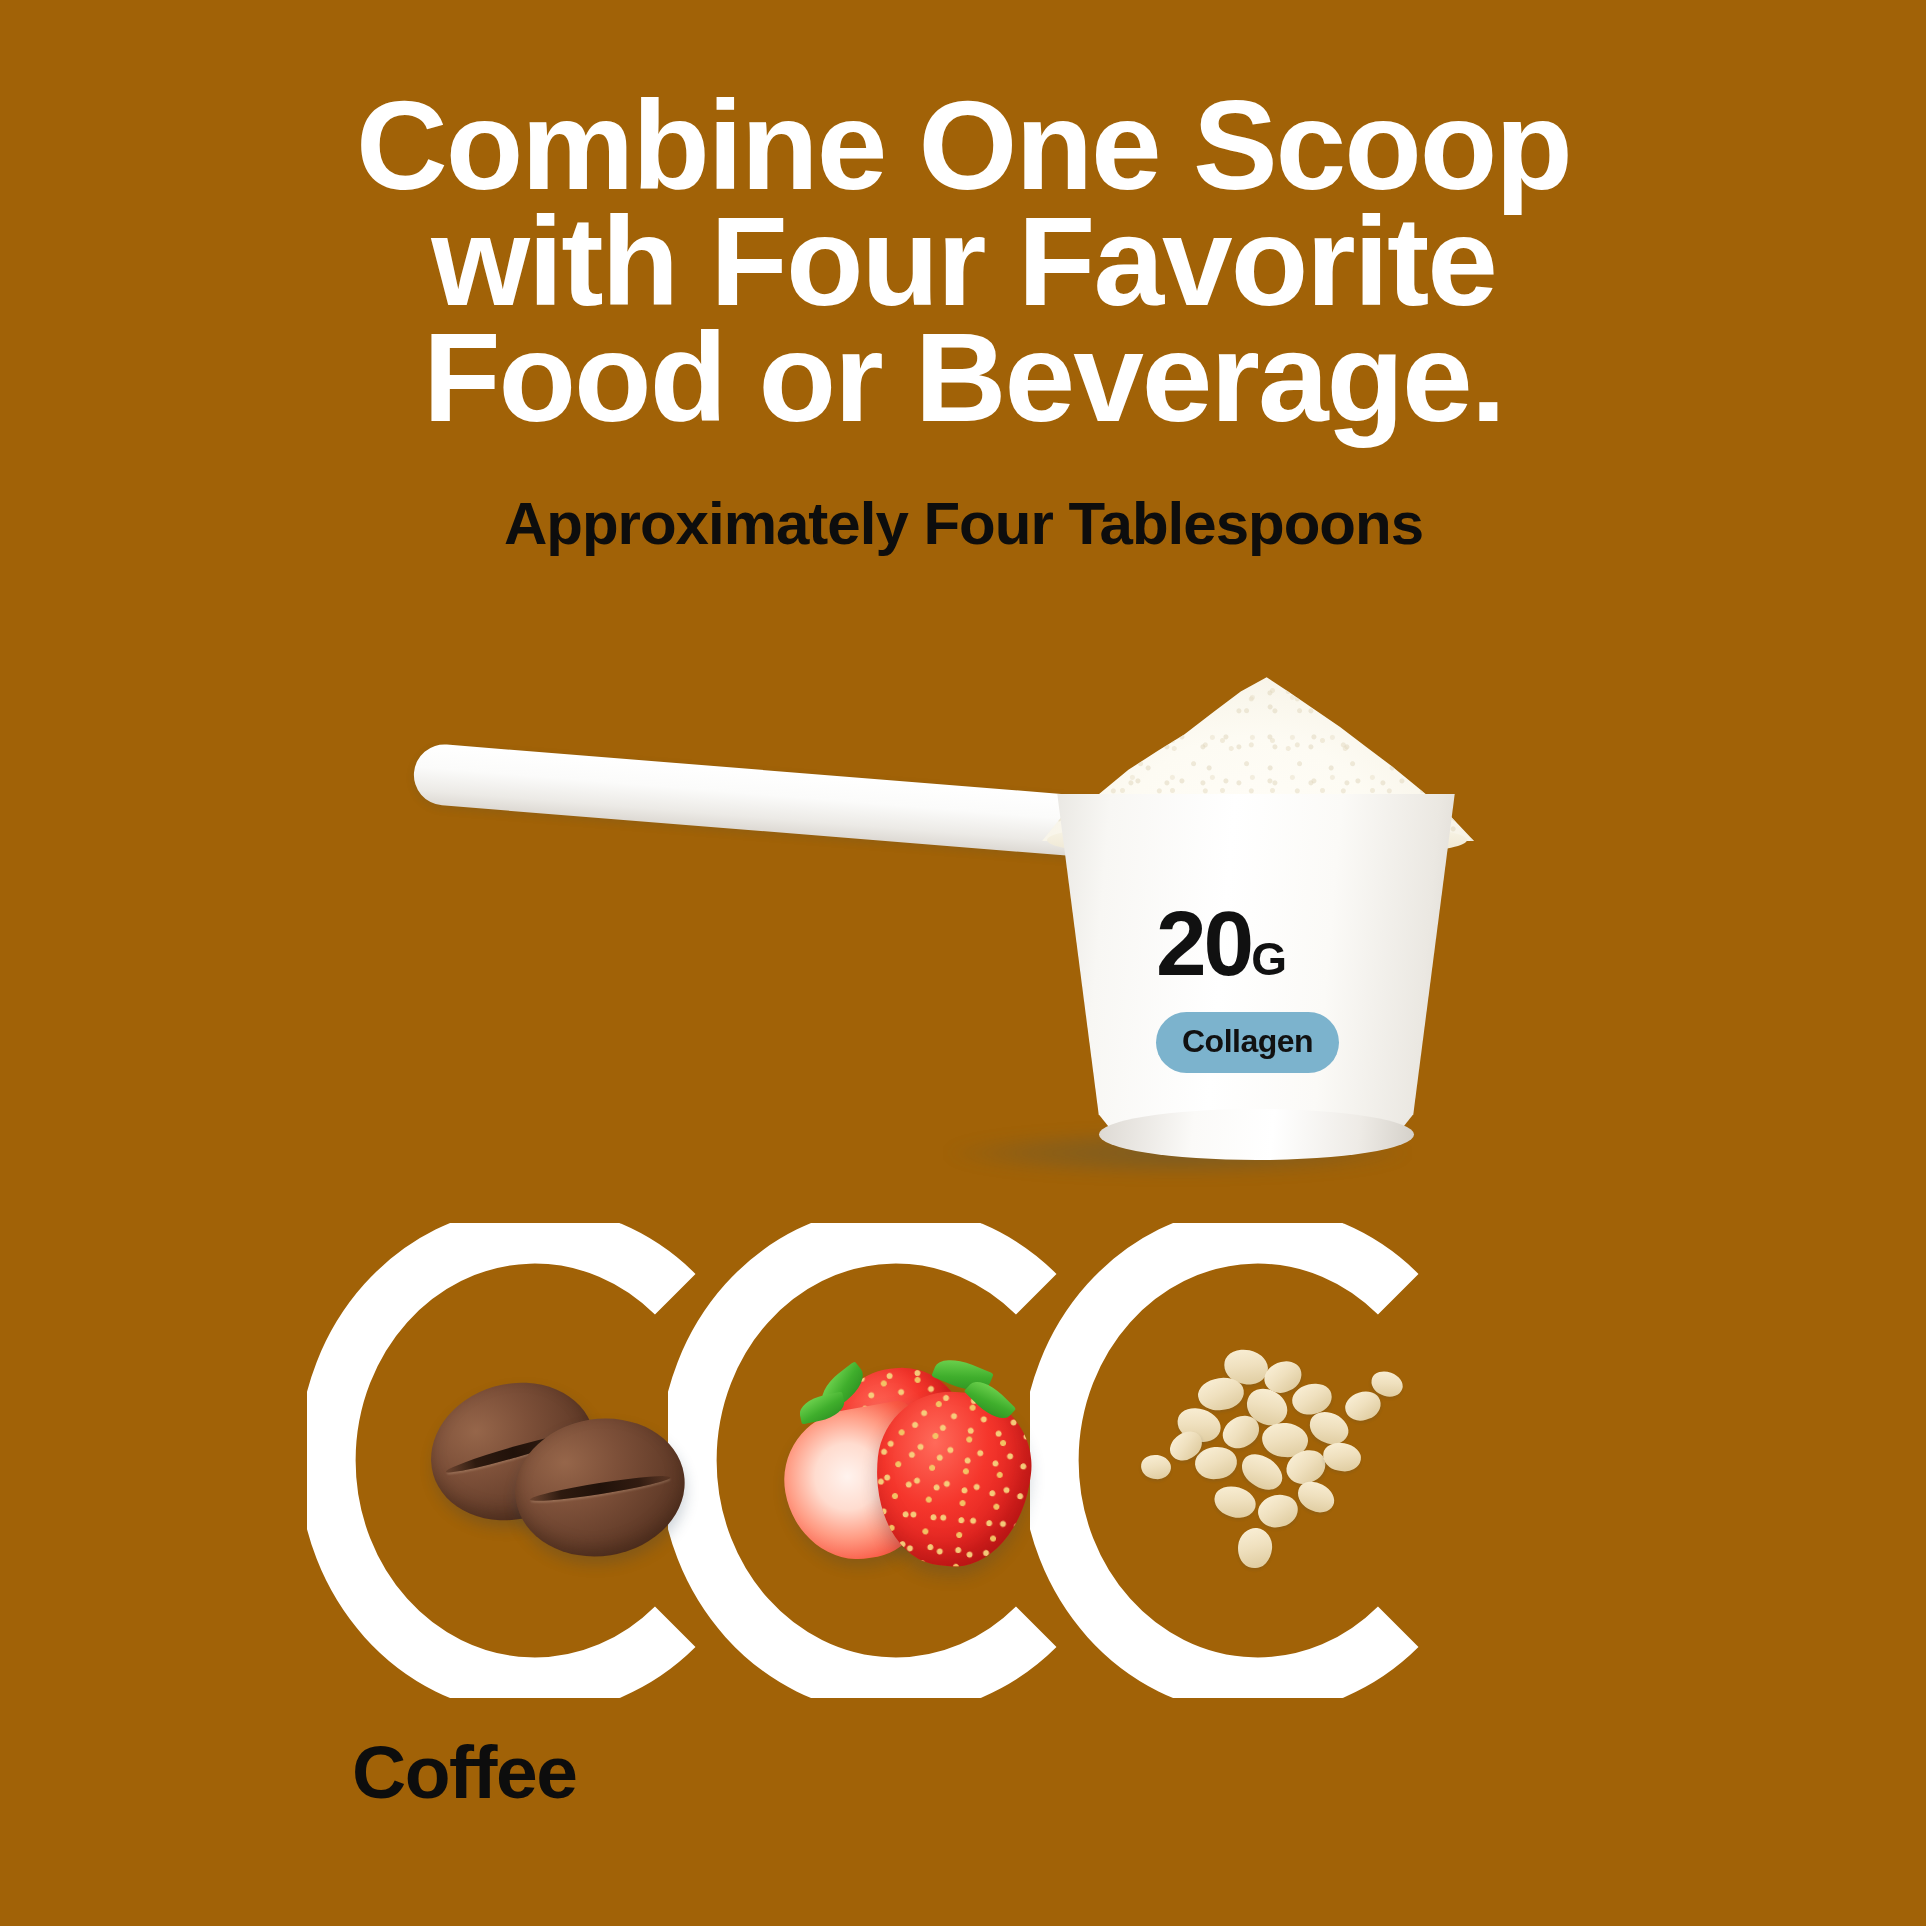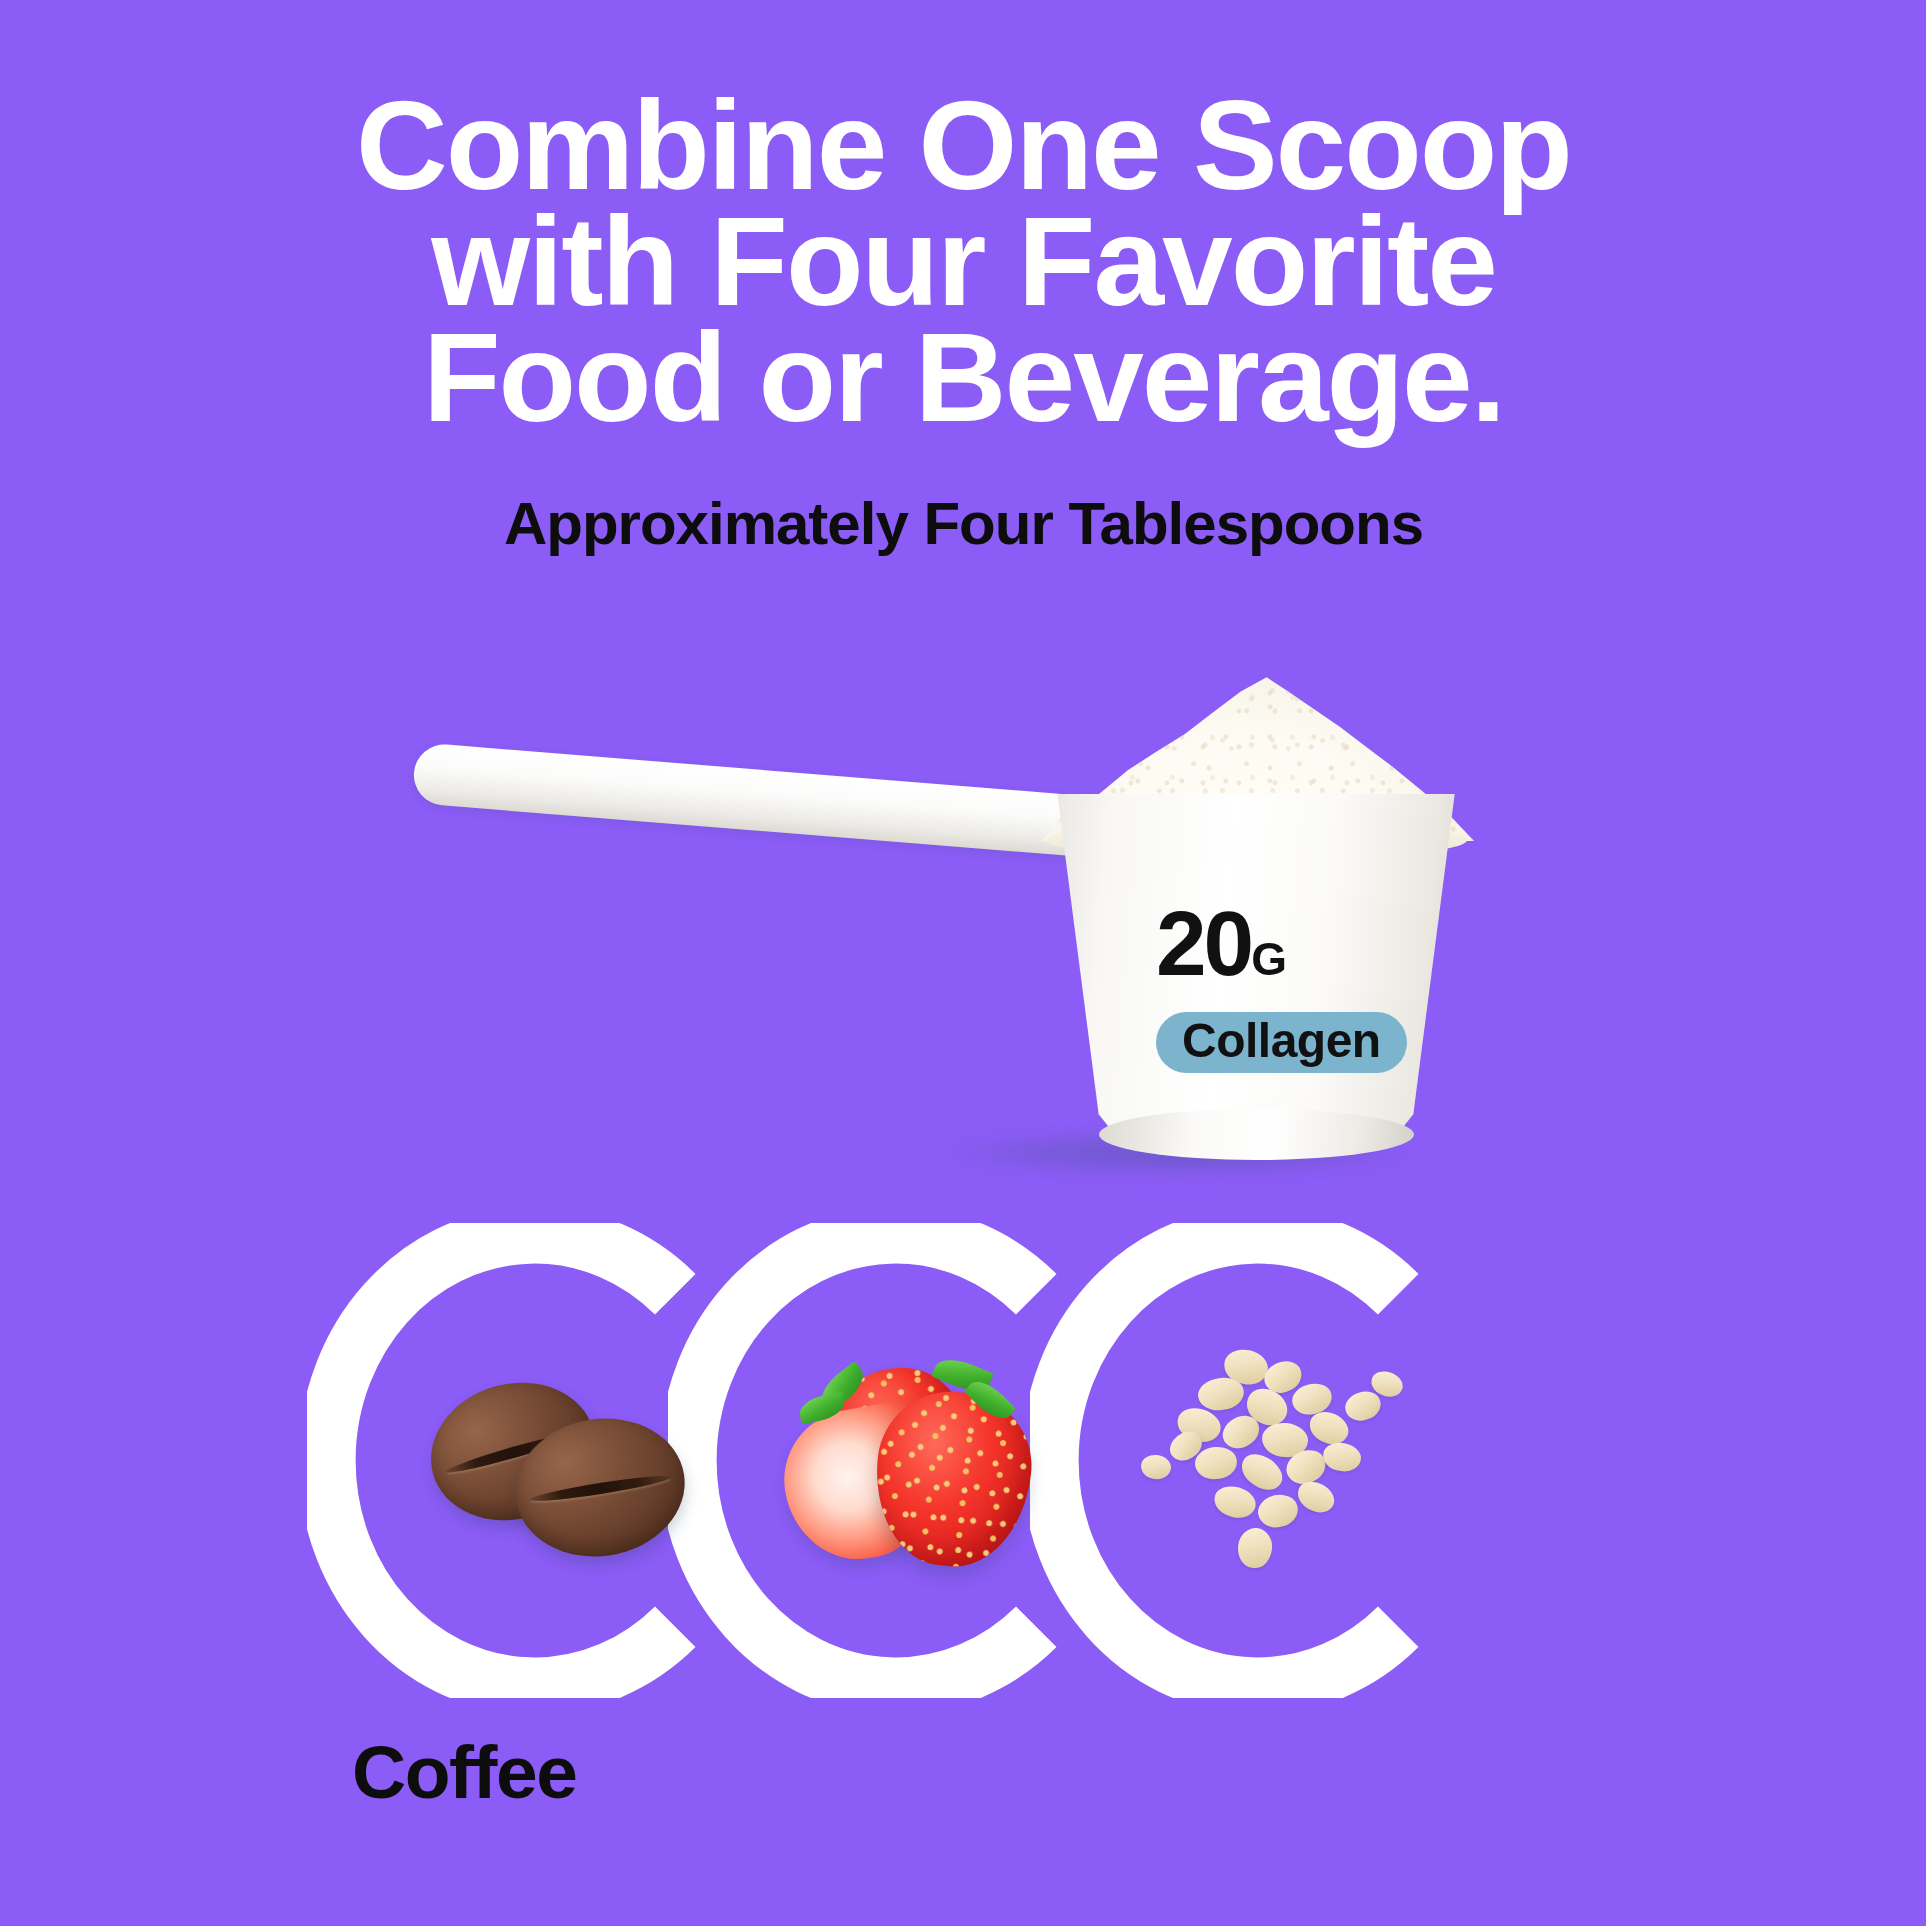--- a/index.html
+++ b/index.html
@@ -8,21 +8,21 @@
     padding: 0;
     background: #6aa4bd;
   }
   body {
     font-family: "Liberation Sans", "DejaVu Sans", sans-serif;
   }
   .stage {
     position: relative;
     width: 1927px;
     height: 1927px;
-    background: #8b5cf6;
+    background: #a16207;
     overflow: hidden;
   }
 
   
   .headline-block {
     position: absolute;
     left: 0;
     top: 87px;
     width: 1927px;
     text-align: center;
@@ -162,21 +162,21 @@
     letter-spacing: -1px;
   }
   .badge-pill {
     display: inline-block;
     margin-top: 10px;
     padding: 6px 26px 9px 26px;
     background: #7cb3cd;
     border-radius: 989px;
     color: #111111;
     font-weight: 700;
-    font-size: 48px;
+    font-size: 32px;
     line-height: 46px;
     letter-spacing: -0.5px;
   }
 
   
   .rings-row {
     position: absolute;
     left: 307px;
     top: 1223px;
     width: 1327px;

